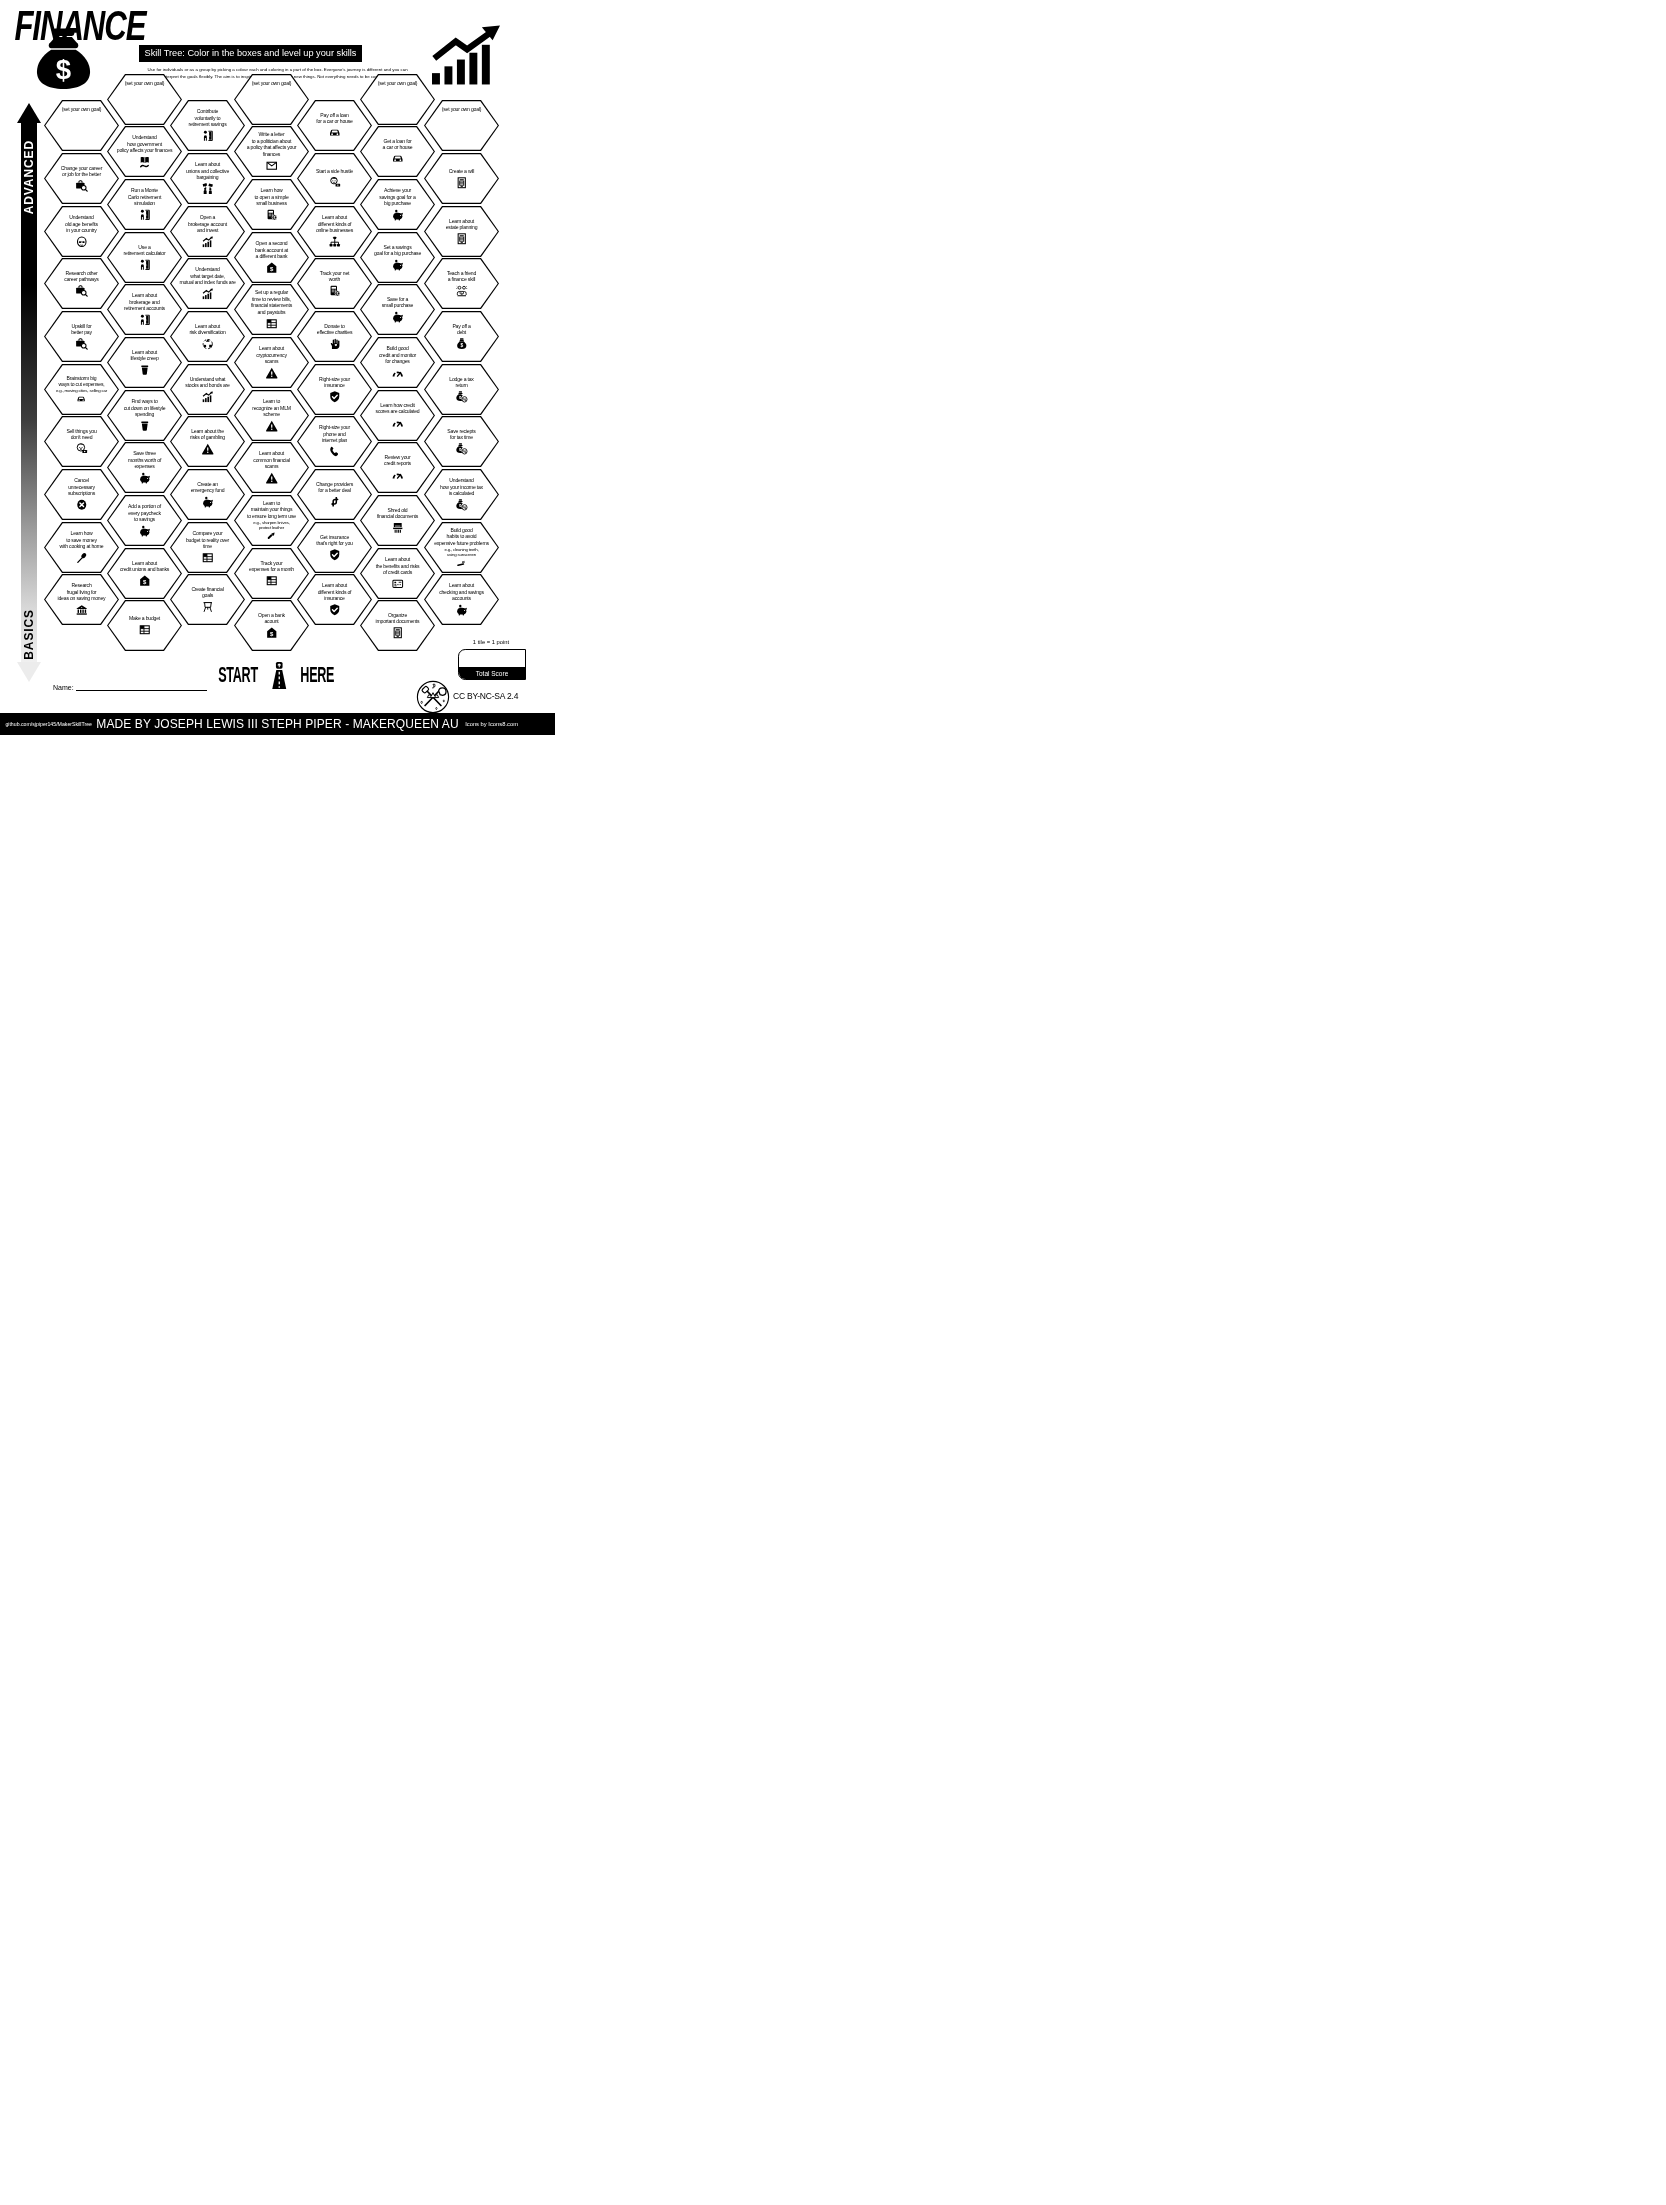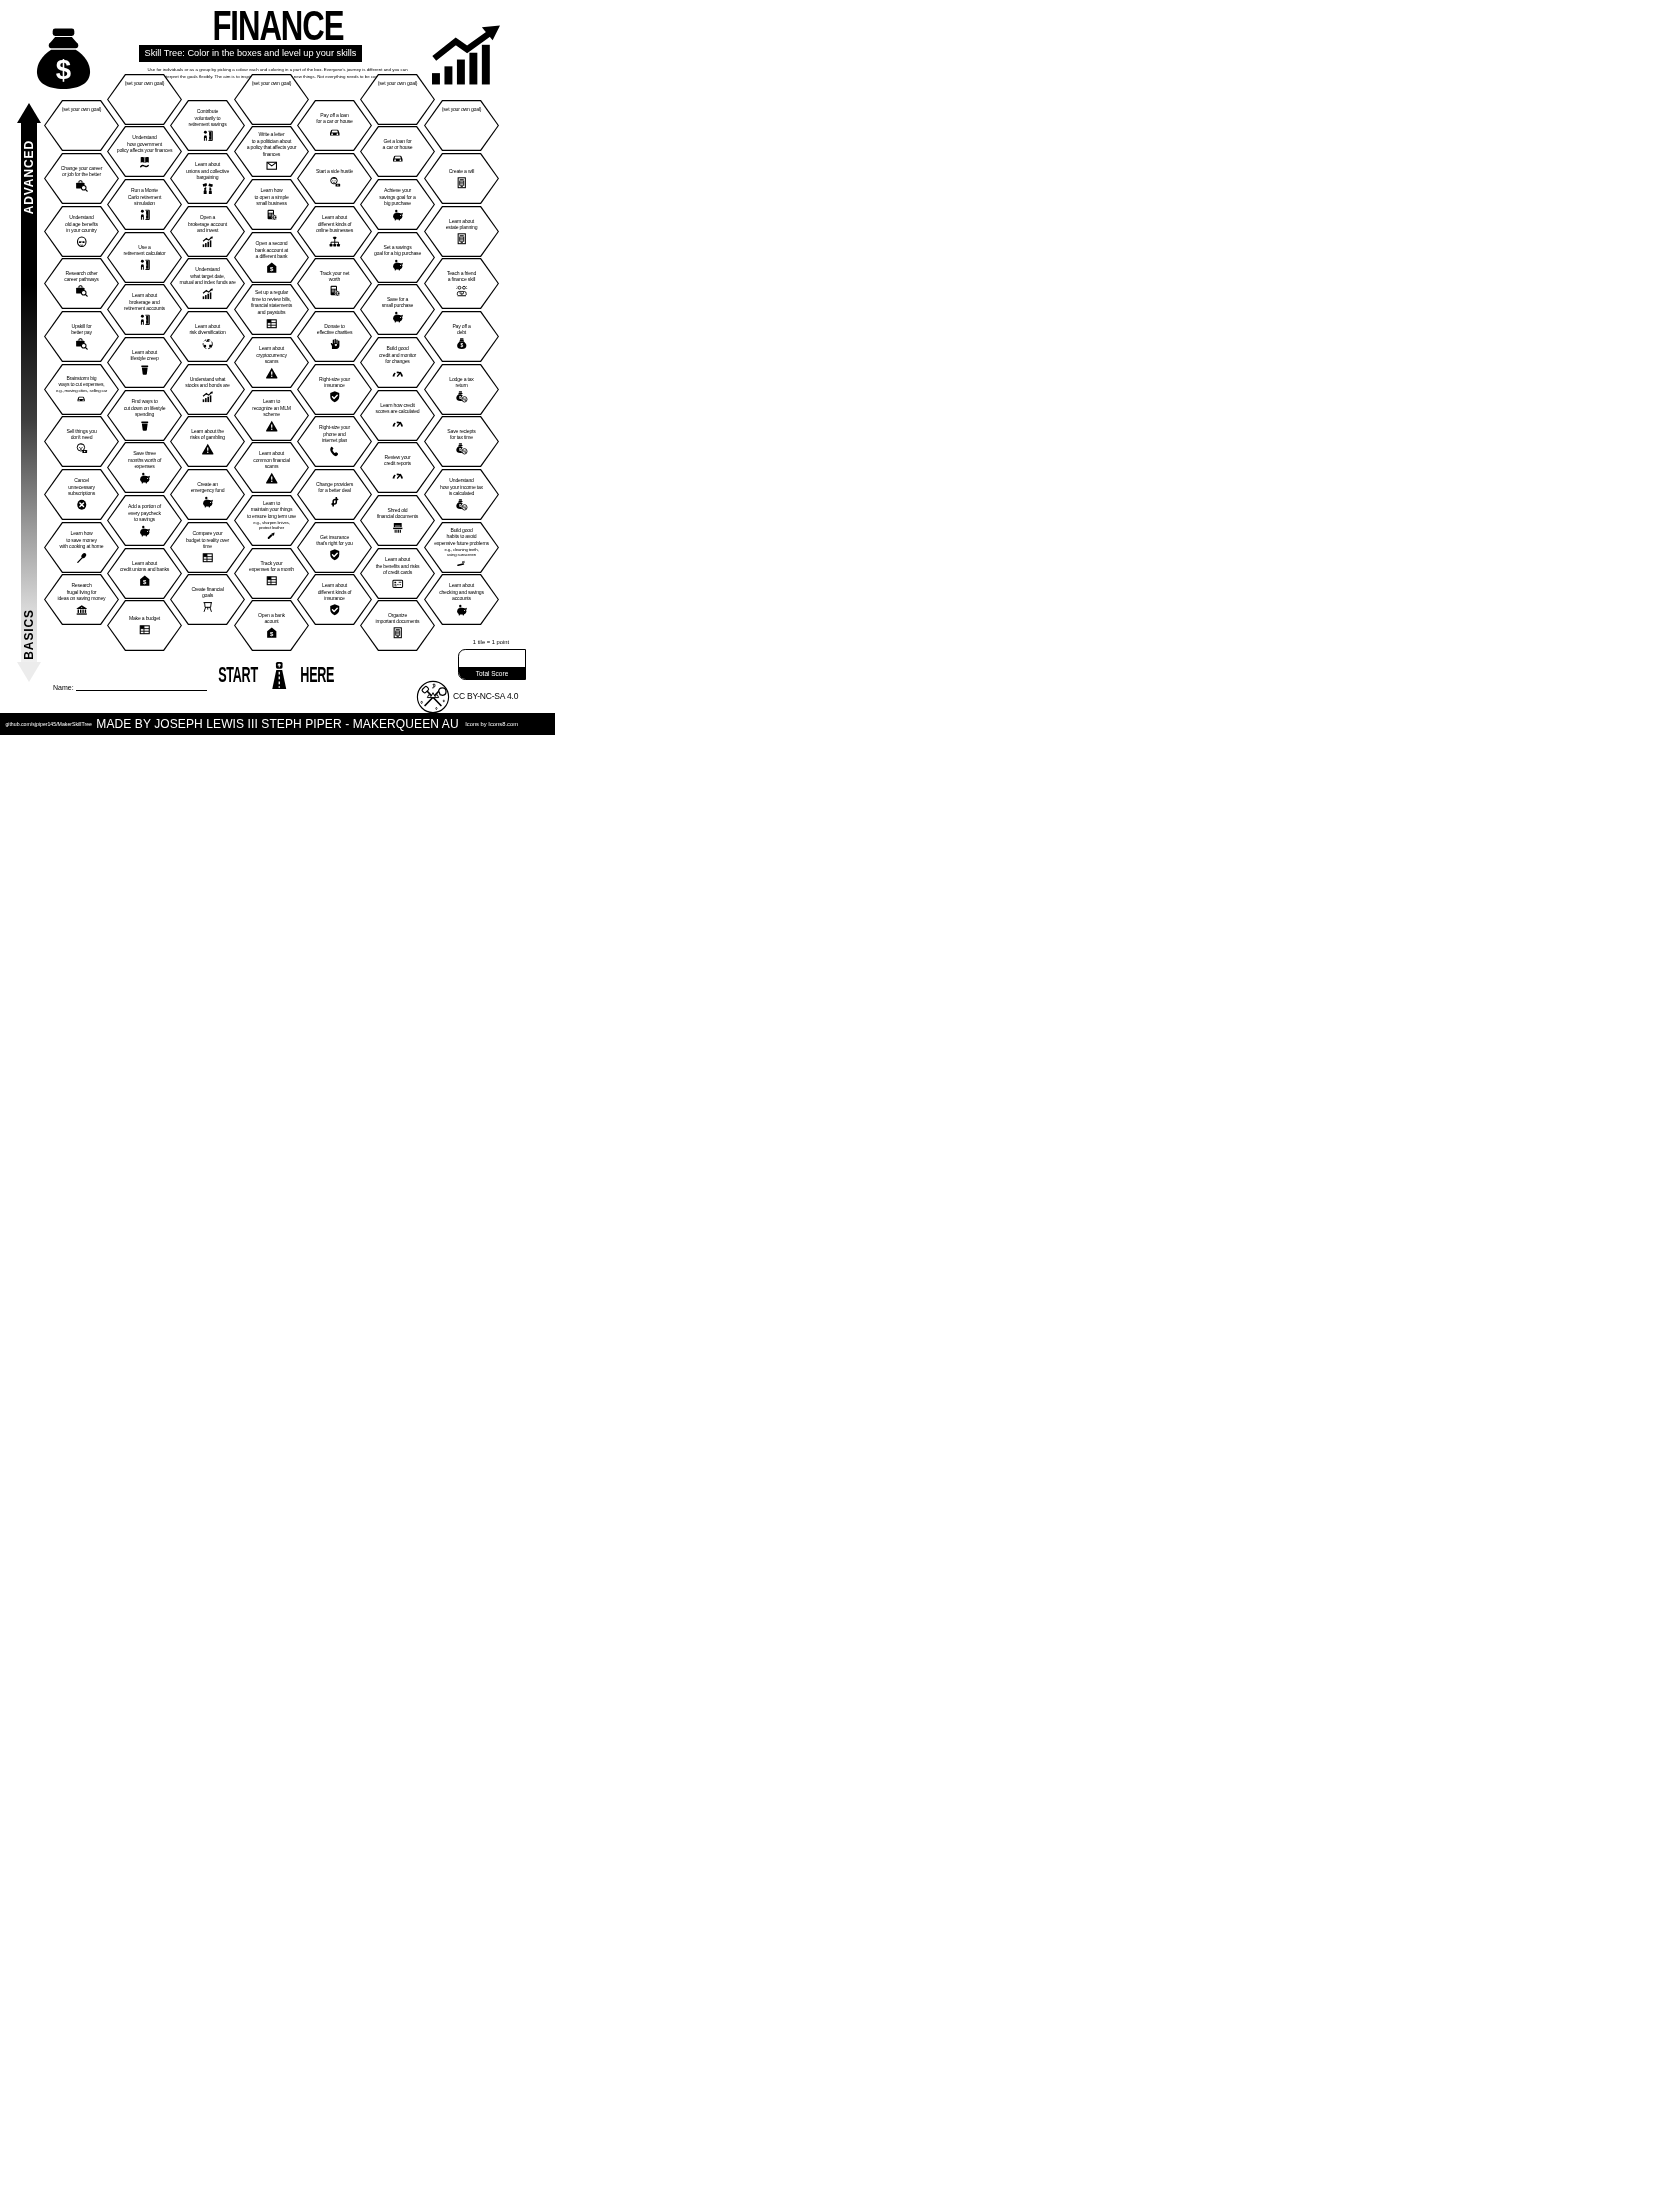--- a/index.html
+++ b/index.html
@@ -1,19 +1,19 @@
 <!DOCTYPE html>
 <html style="font-size:7.2px"><head>
 <meta charset="utf-8">
 <style>
   html,body{margin:0;padding:0;}
   body{width:555px;height:735px;position:relative;background:#fff;color:#000;
        font-family:"Liberation Sans", sans-serif;overflow:hidden;}
   
-  .title-wrap{position:absolute;top:0.9px;left:0;width:100%;text-align:center;}
+  .title-wrap{position:absolute;top:0.9px;left:0;width:100%;font-style:italic;}
   .title{display:inline-block;font-size:38px;font-weight:bold;letter-spacing:-1.3px;
          transform:scale(0.82,1.14);transform-origin:center top;}
   .subtitle{position:absolute;left:139px;top:45px;width:223px;height:16.6px;background:#000;
             color:#fff;display:flex;align-items:center;justify-content:center;font-size:9.2px;}
   .desc{position:absolute;top:67px;left:50%;transform:translateX(-50%);width:325px;
         text-align:center;font-size:4.4px;line-height:1.5;}
   .logo-bag{position:absolute;left:34px;top:27px;width:59px;height:64px;}
   .logo-chart{position:absolute;left:432px;top:23.4px;width:68px;height:64px;}
   
   .axis{position:absolute;left:16.6px;top:103px;width:25px;height:581px;}
@@ -1265,20 +1265,20 @@
 </div>
 
 <div class="name-row">
   <span>Name:</span>
   <span class="name-line"></span>
 </div>
 
 <svg class="cc-logo" viewBox="0 0 76 76" width="34" height="34">
     <use href="#i-cc"></use>
   </svg>
-<div class="cc-text">CC BY-NC-SA 4.0</div>
+<div class="cc-text">CC BY-NC-SA 2.4</div>
 
 <div class="footer">
   <div class="f-left">github.com/sjpiper145/MakerSkillTree</div>
   <div class="f-center">MADE BY  JOSEPH LEWIS III STEPH PIPER  -  MAKERQUEEN AU</div>
   <div class="f-right">Icons by Icons8.com</div>
 </div>
 
 
 </body></html>

